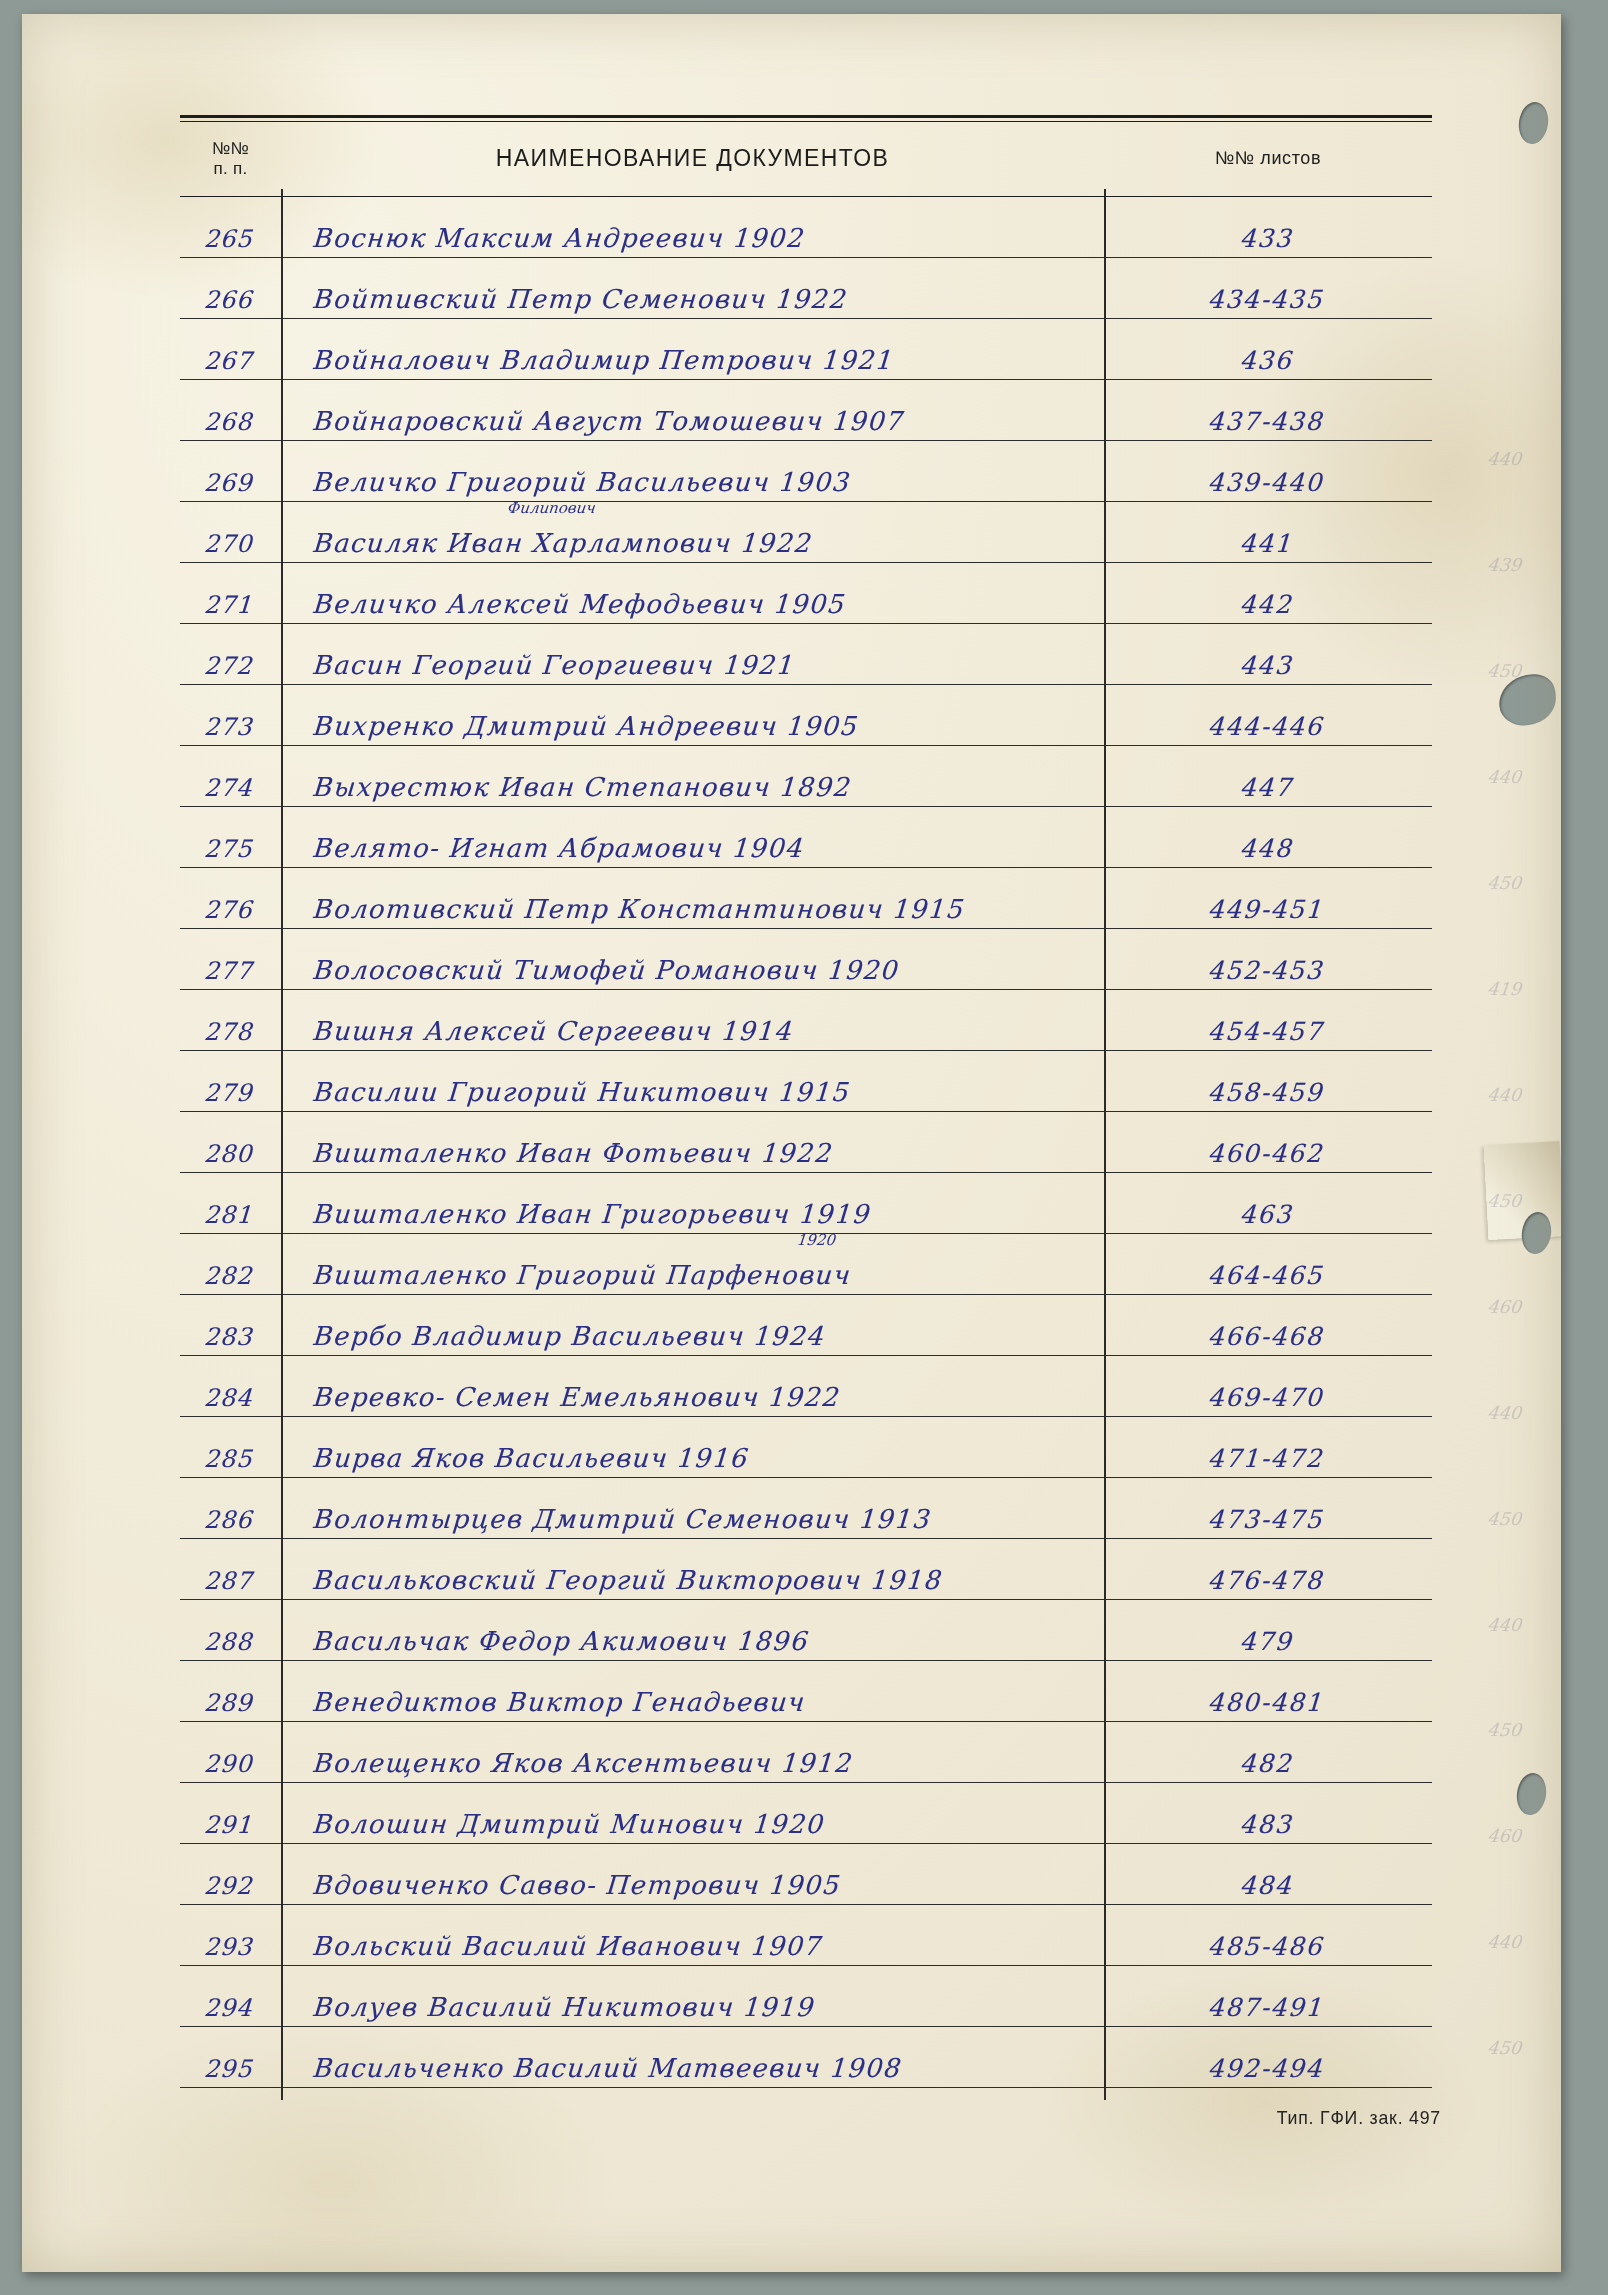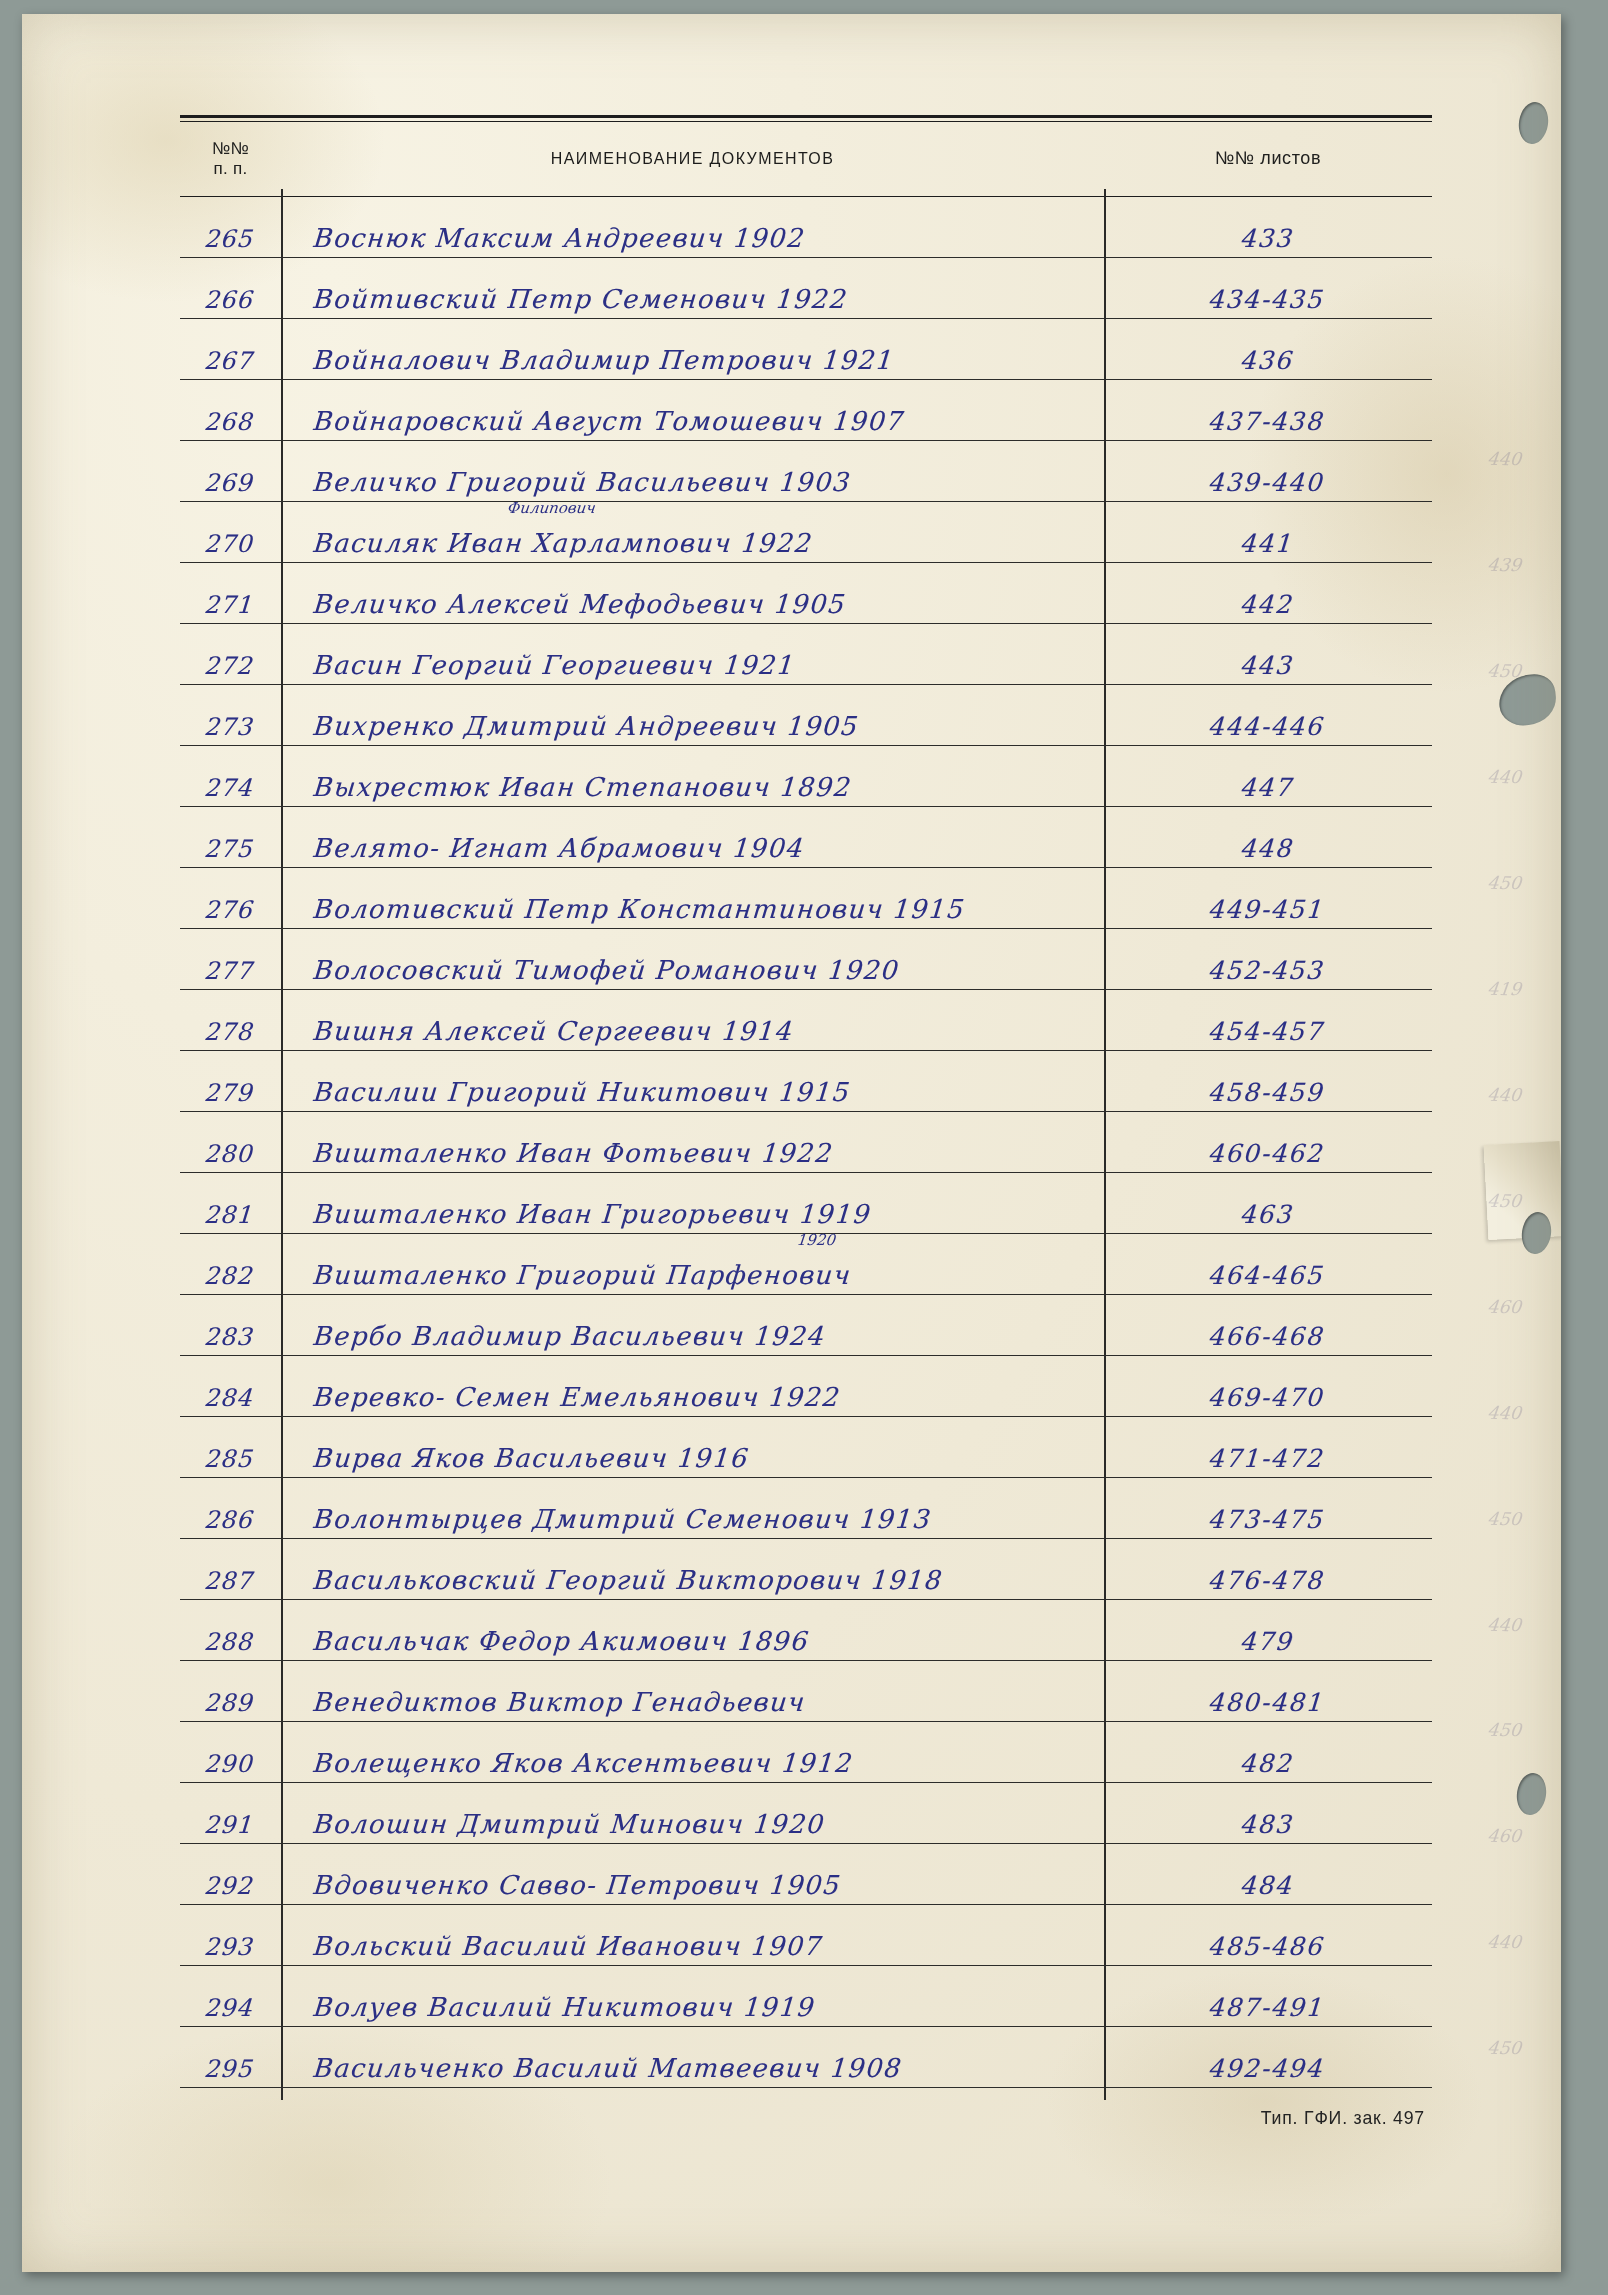--- a/index.html
+++ b/index.html
@@ -113,21 +113,21 @@
     font-family: "Liberation Sans", sans-serif;
     font-size: 17px;
     line-height: 1.18;
     color: #20201f;
     letter-spacing: 0.3px;
   }
   .col-name {
     flex: 1 1 auto;
     text-align: center;
     font-family: "Liberation Sans", sans-serif;
-    font-size: 16px;
+    font-size: 23px;
     letter-spacing: 1.4px;
     color: #1c1c1b;
   }
   .col-sheets {
     width: 328px;
     flex: 0 0 328px;
     text-align: center;
     font-family: "Liberation Sans", sans-serif;
     font-size: 18px;
     letter-spacing: 0.6px;
@@ -210,21 +210,21 @@
     font-style: italic;
     font-size: 17.7px;
     color: rgba(120,110,140,0.28);
     transform: skewX(-8deg) rotate(1deg);
     pointer-events: none;
   }
 
   
   .footer {
     position: absolute;
-    right: 136px;
+    right: 120px;
     top: 2094px;
     font-family: "Liberation Sans", sans-serif;
     font-size: 17.7px;
     letter-spacing: 0.8px;
     color: #232323;
   }
 </style>
 </head>
 <body>
 

